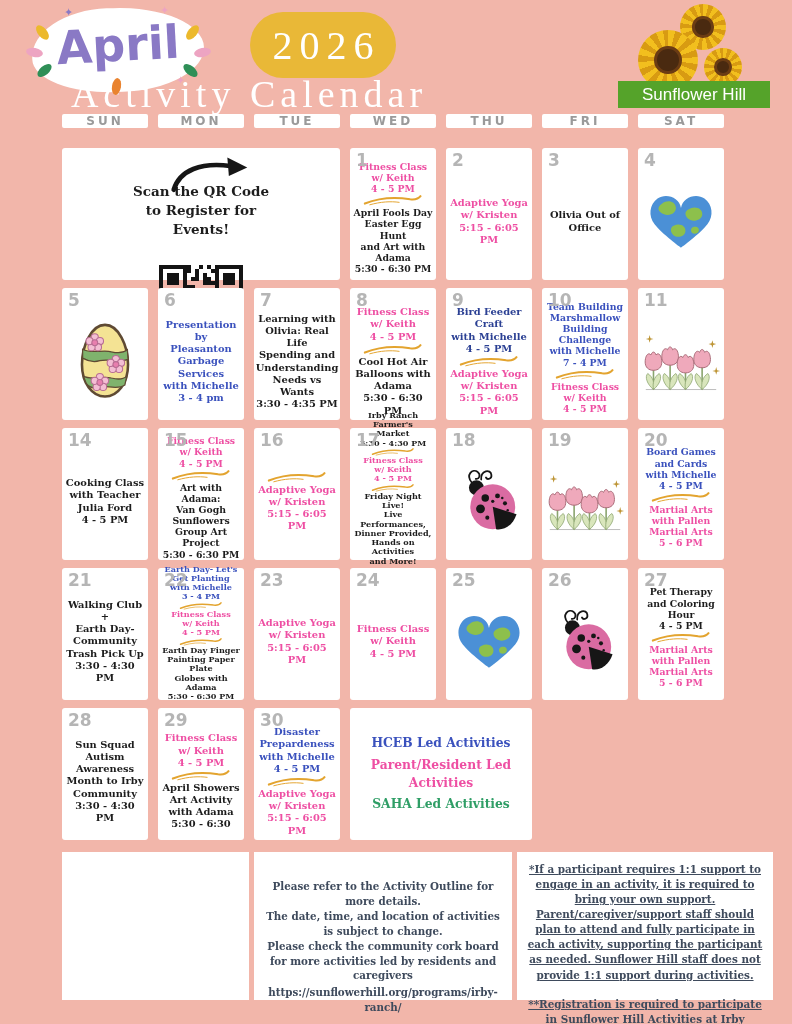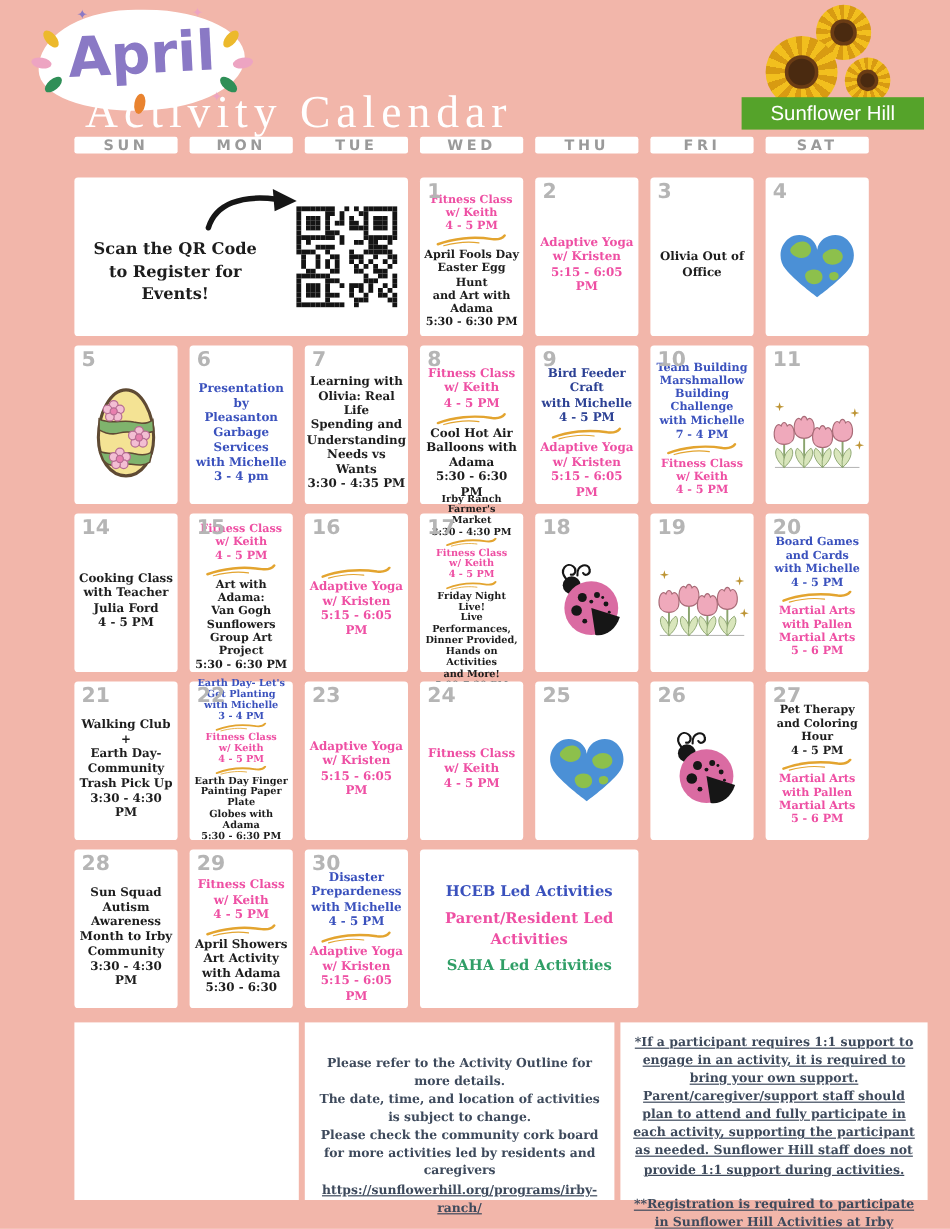--- a/index.html
+++ b/index.html
@@ -50,37 +50,37 @@
   .event{font-weight:bold;font-size:9.9px;line-height:1.23;text-align:center;white-space:pre-line;}
   .semi{padding-top:12px;}
   .semi .event{font-size:9.3px;line-height:1.2;}
   .dense{padding-top:3px;}
   .dense .event{font-size:8.1px;line-height:1.15;}
   .squiggle{margin:1px 0;flex:0 0 auto;}
   .dense .squiggle{margin:0;height:8px;}
   .ev-pink{color:var(--pink)}.ev-blue{color:var(--blue)}.ev-navy{color:var(--navy)}
   .ev-black{color:var(--ink)}.ev-green{color:var(--green)}
 
-  .qr-cell{flex-direction:row;gap:26px;padding:8px;}
+  .qr-cell{flex-direction:column;gap:26px;padding:8px;}
   .qr-arrow{position:absolute;left:104px;top:8px;}
   .qr-text{font-weight:bold;font-size:13.5px;line-height:1.4;text-align:center;color:var(--ink);
            width:150px;margin-top:26px;white-space:pre-line;}
   .qr-box{position:relative;width:84px;height:84px;background:#fff;}
   .qr-box i{position:absolute;width:4px;height:4px;background:#141414;}
 
   .legend-cell{gap:3px;padding:10px 2px;}
   .legend-line{font-weight:bold;font-size:12.3px;line-height:1.5;text-align:center;}
 
   
   .footer{position:absolute;top:852px;left:62px;display:flex;gap:5px;}
   .footer-box{background:#fff;height:148px;box-sizing:border-box;}
   .footer-left{width:187px;}
   .footer-mid{width:258px;padding:12px 12px;text-align:center;font-weight:bold;font-size:10.3px;
               line-height:1.45;color:var(--note);white-space:pre-line;}
-  .footer-link{display:block;text-decoration:underline;color:var(--note);font-weight:bold;margin-top:2px;}
+  .footer-link{display:block;color:var(--note);font-weight:bold;margin-top:2px;}
   .footer-right{width:256px;padding:10px 10px;text-align:center;font-weight:bold;font-size:10.4px;
                 line-height:1.45;color:var(--note);}
   .footer-note{text-decoration:underline;margin:0 0 14px 0;}
 </style>
 </head>
 <body>
 
 <div class="page">
 
   <div class="april-sticker">
@@ -91,20 +91,23 @@
     <span class="petal pt-y" style="left:168px;top:24px;transform:rotate(40deg)"></span>
     <span class="petal pt-p" style="left:178px;top:44px;transform:rotate(80deg)"></span>
     <span class="petal pt-g" style="left:166px;top:62px;transform:rotate(130deg)"></span>
     <span class="petal pt-t" style="left:92px;top:78px;transform:rotate(10deg)"></span>
     <span class="sparkle" style="left:44px;top:6px">✦</span>
     <span class="sparkle" style="left:140px;top:4px;color:#eda4c2">✦</span>
     <span class="sparkle" style="left:156px;top:74px;color:#eda4c2">✦</span>
     <div class="april-text">April</div>
   </div>
 
+  <div class="year-pill">
+    <span class="year-text">2026</span>
+  </div>
 
   <div class="subtitle">Activity Calendar</div>
 
   <div class="logo">
     <div class="flowers">
       <div class="flower f2"></div>
       <div class="flower f1"></div>
       <div class="flower f3"></div>
     </div>
     <div class="logo-banner">Sunflower Hill</div>

